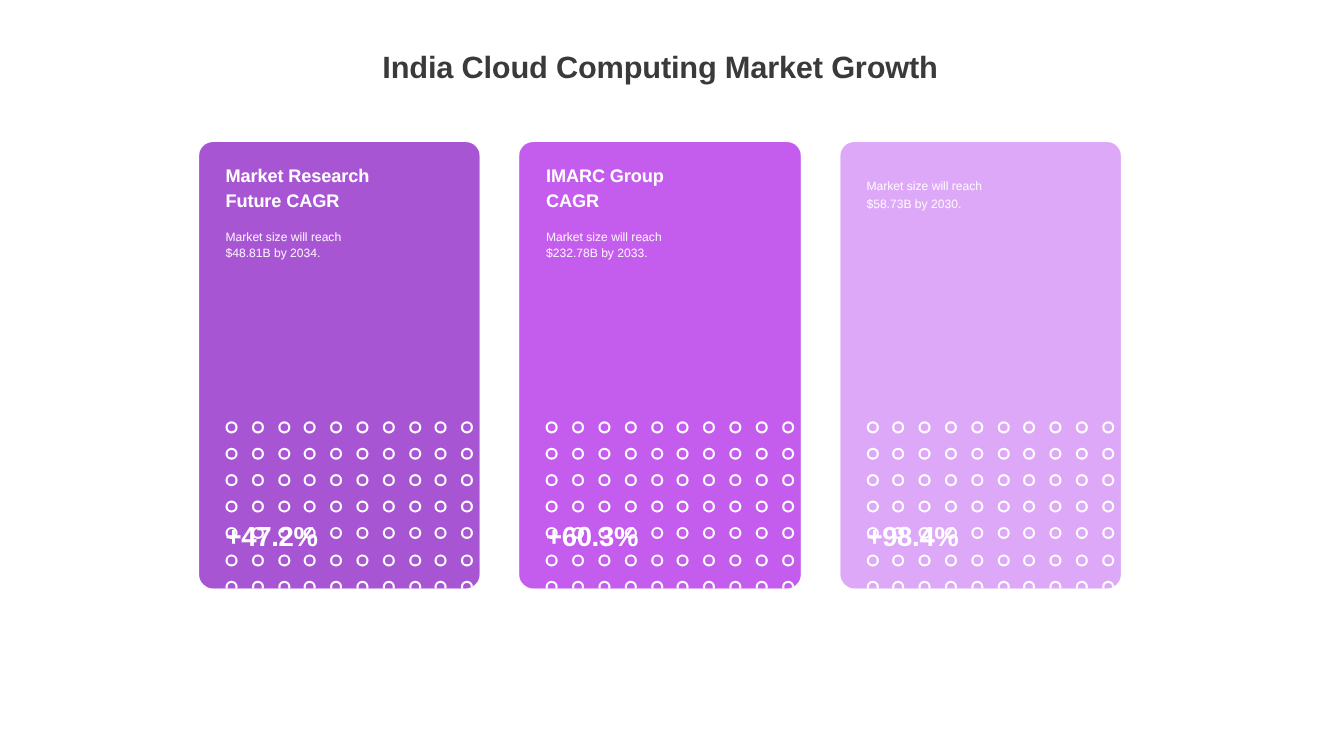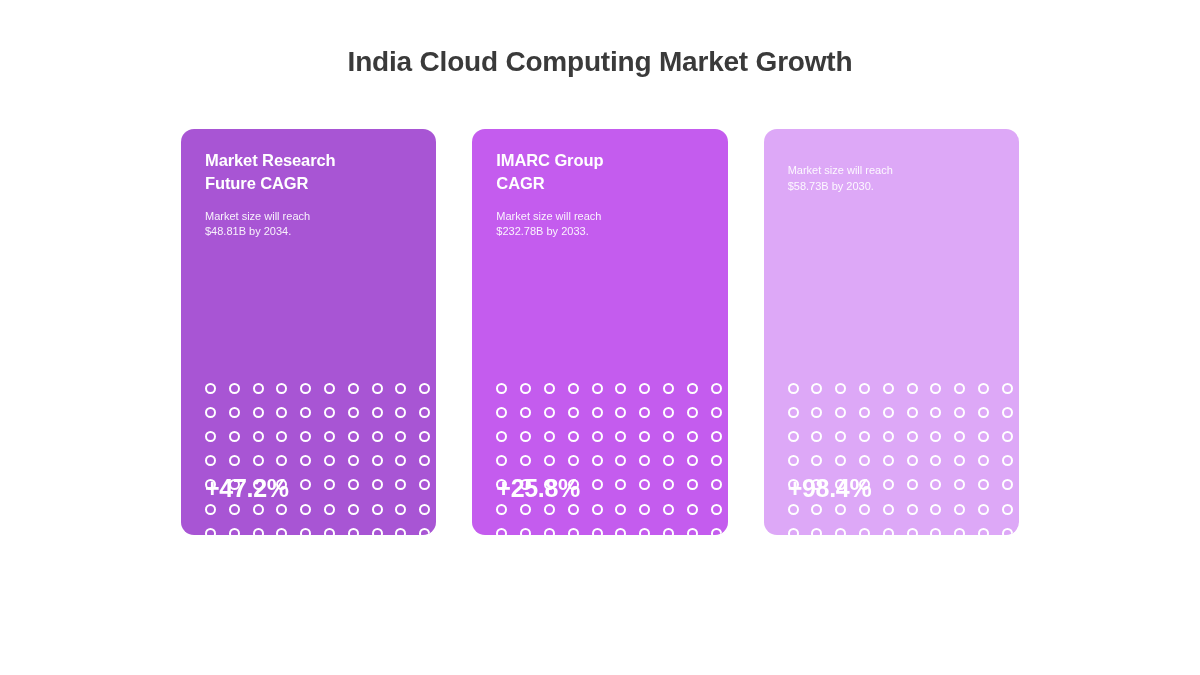--- a/index.html
+++ b/index.html
@@ -272,21 +272,21 @@
           <div class="dot"></div>
           <div class="dot"></div>
           <div class="dot"></div>
           <div class="dot"></div>
           <div class="dot"></div>
           <div class="dot"></div>
           <div class="dot"></div>
           <div class="dot"></div>
           <div class="dot"></div>
         </div>
-        <div class="card-pct">+25.8%</div>
+        <div class="card-pct">+60.3%</div>
       </div>
       <div class="card" style="background: rgb(221, 168, 247);">
         <div class="card-sub">Market size will reach
 $58.73B by 2030.</div>
         <div class="waffle">
           <div class="dot"></div>
           <div class="dot"></div>
           <div class="dot"></div>
           <div class="dot"></div>
           <div class="dot"></div>

